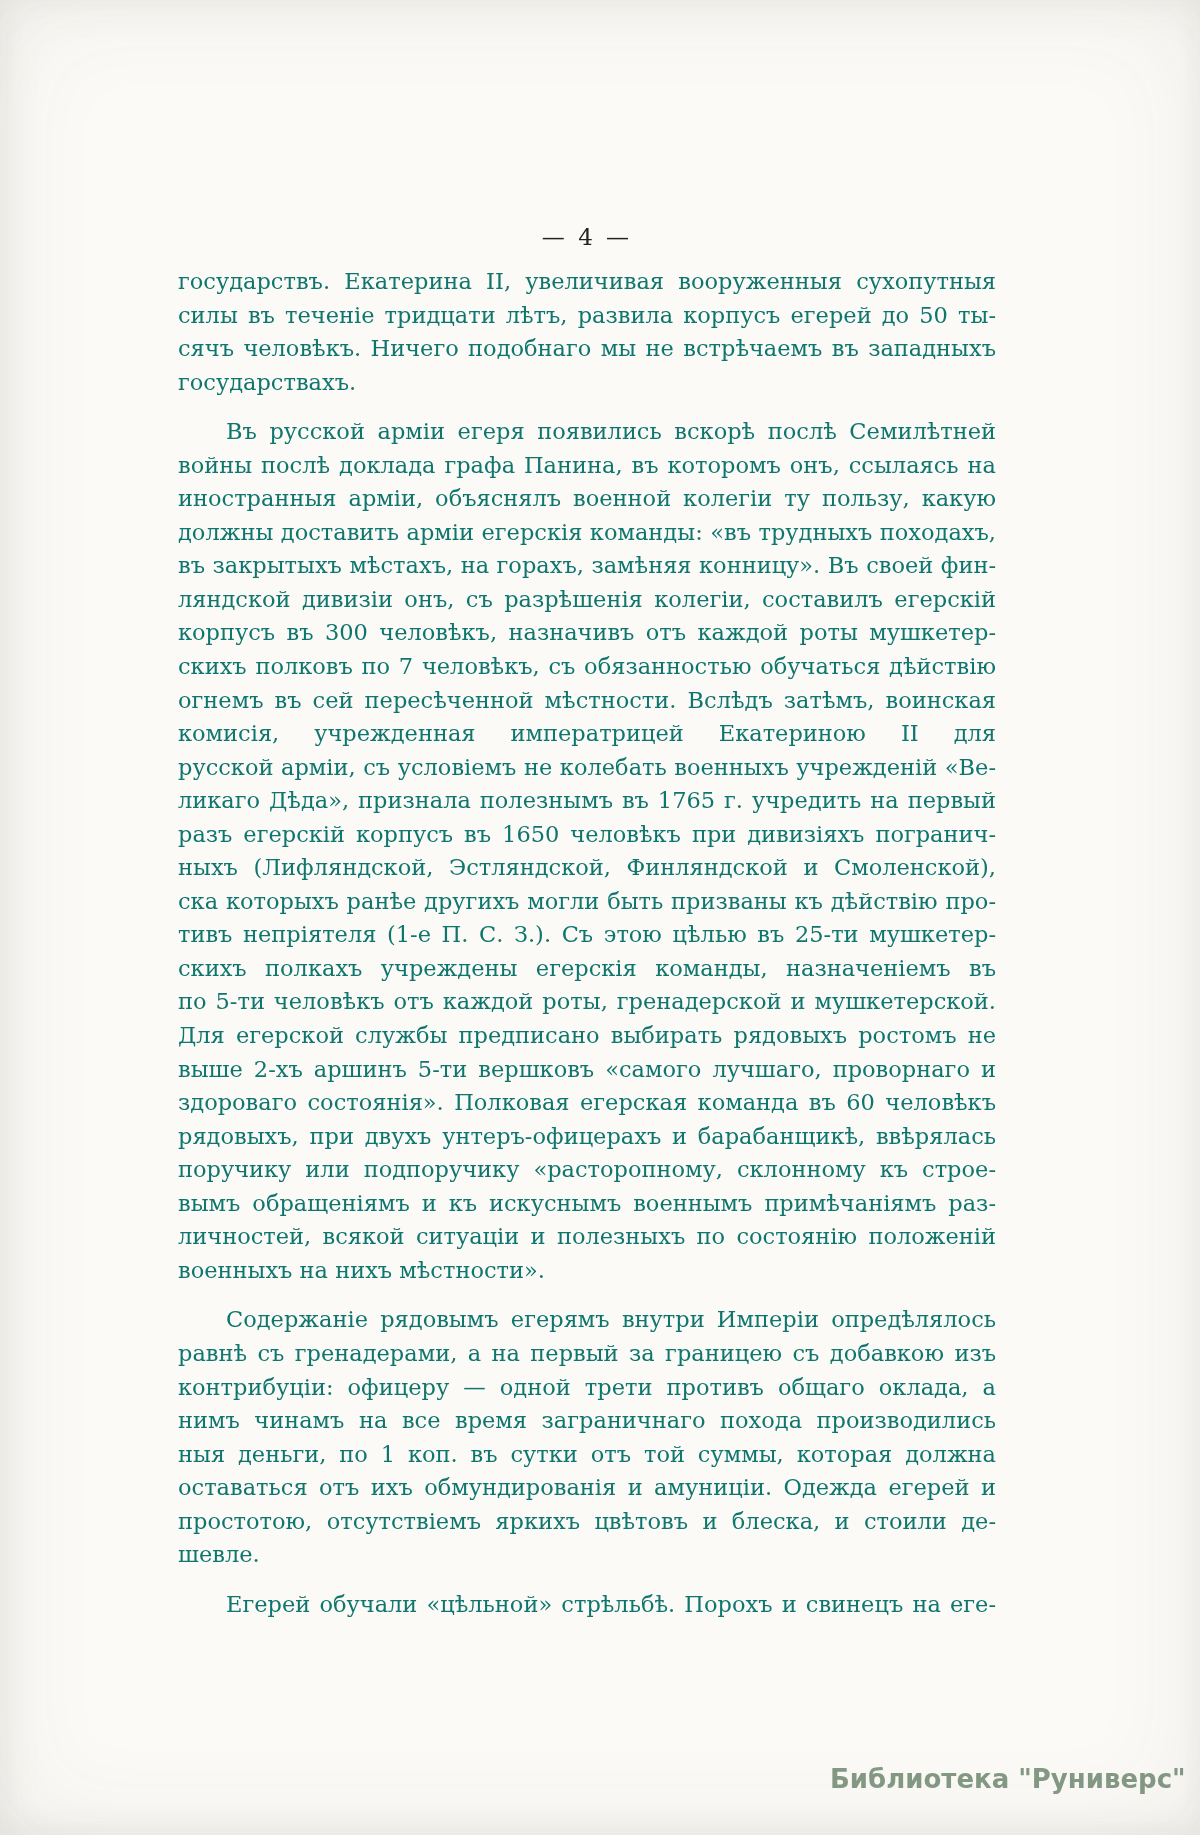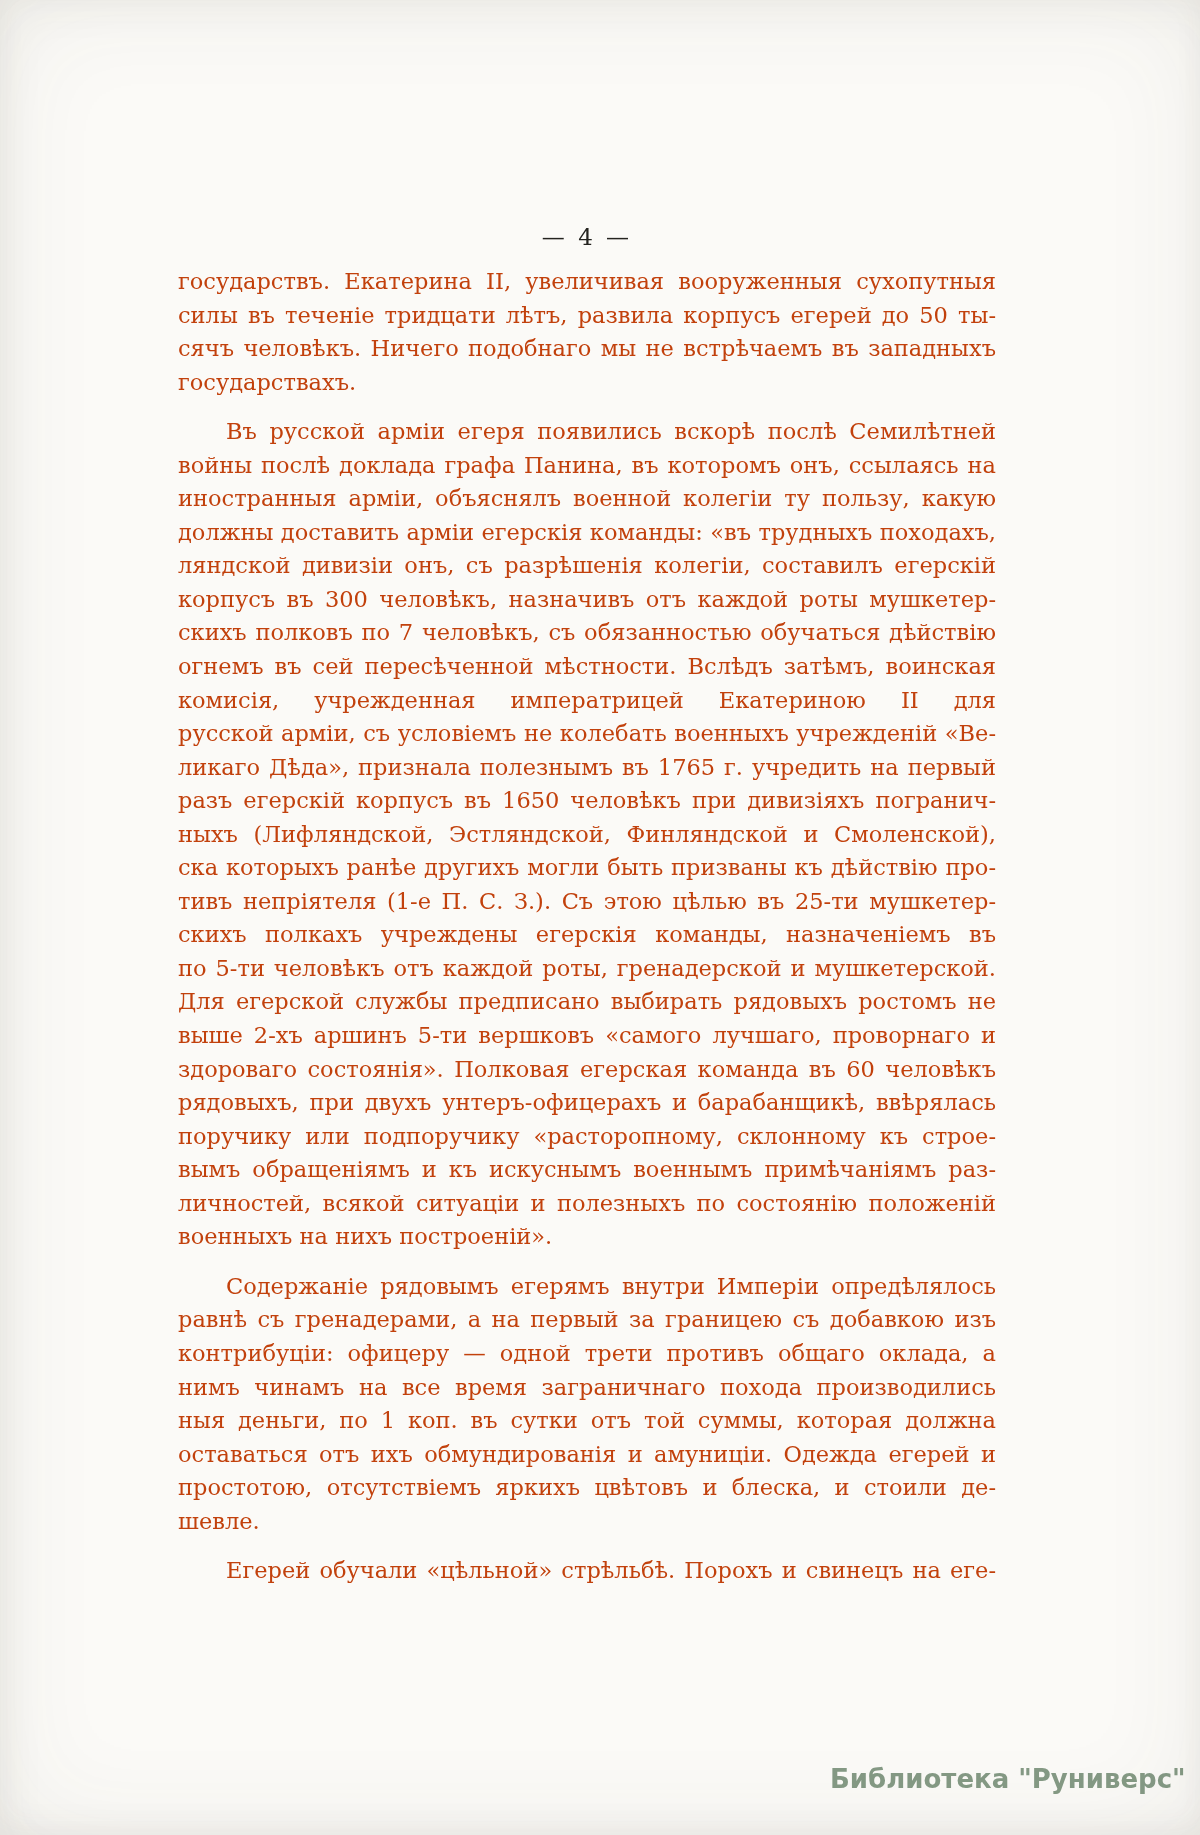--- a/index.html
+++ b/index.html
@@ -58,50 +58,51 @@
     color: #859a85;
     white-space: nowrap;
   }
 </style>
 </head>
 <body>
 
 <div class="paper" style="background: rgb(251, 250, 247);">
   <div class="page-number">— 4 —</div>
 
-  <div class="page-body" style="color: #c2410c;">
+  <div class="page-body" style="color: #0f766e;">
       <div class="line"><span class="seg">государствъ. Екатерина II, увеличивая вооруженныя сухопутныя</span></div>
       <div class="line"><span class="seg">силы въ теченіе тридцати лѣтъ, развила корпусъ егерей до 50 ты-</span></div>
       <div class="line"><span class="seg">сячъ человѣкъ. Ничего подобнаго мы не встрѣчаемъ въ западныхъ</span></div>
       <div class="line no-just"><span class="seg">государствахъ.</span></div>
       <div class="line indent"><span class="seg">Въ русской арміи егеря появились вскорѣ послѣ Семилѣтней</span></div>
       <div class="line"><span class="seg">войны послѣ доклада графа Панина, въ которомъ онъ, ссылаясь на</span></div>
       <div class="line"><span class="seg">иностранныя арміи, объяснялъ военной колегіи ту пользу, какую</span></div>
       <div class="line"><span class="seg">должны доставить арміи </span><span class="seg italic">егерскія команды:</span><span class="seg"> «въ трудныхъ походахъ,</span></div>
+      <div class="line"><span class="seg">въ закрытыхъ мѣстахъ, на горахъ, замѣняя конницу». Въ своей фин-</span></div>
       <div class="line"><span class="seg">ляндской дивизіи онъ, съ разрѣшенія колегіи, составилъ </span><span class="seg italic">егерскій</span></div>
       <div class="line"><span class="seg italic">корпусъ</span><span class="seg"> въ 300 человѣкъ, назначивъ отъ каждой роты мушкетер-</span></div>
       <div class="line"><span class="seg">скихъ полковъ по 7 человѣкъ, съ обязанностью обучаться дѣйствію</span></div>
       <div class="line"><span class="seg">огнемъ въ </span><span class="seg italic">сей пересѣченной мѣстности.</span><span class="seg"> Вслѣдъ затѣмъ, воинская</span></div>
       <div class="line"><span class="seg">комисія, учрежденная императрицей Екатериною II для устройства</span></div>
       <div class="line"><span class="seg">русской арміи, съ условіемъ не колебать военныхъ учрежденій «Ве-</span></div>
       <div class="line"><span class="seg">ликаго Дѣда», признала полезнымъ въ 1765 г. учредить на </span><span class="seg italic">первый</span></div>
       <div class="line"><span class="seg italic">разъ</span><span class="seg"> егерскій корпусъ въ 1650 человѣкъ при дивизіяхъ погранич-</span></div>
       <div class="line"><span class="seg">ныхъ (Лифляндской, Эстляндской, Финляндской и Смоленской), вой-</span></div>
       <div class="line"><span class="seg">ска которыхъ ранѣе другихъ могли быть призваны къ дѣйствію про-</span></div>
       <div class="line"><span class="seg">тивъ непріятеля </span><span class="seg italic">(1-е П. С. З.).</span><span class="seg"> Съ этою цѣлью въ 25-ти мушкетер-</span></div>
       <div class="line"><span class="seg">скихъ полкахъ учреждены егерскія команды, назначеніемъ въ егеря</span></div>
       <div class="line"><span class="seg">по 5-ти человѣкъ отъ каждой роты, гренадерской и мушкетерской.</span></div>
       <div class="line"><span class="seg">Для егерской службы предписано выбирать рядовыхъ ростомъ не</span></div>
       <div class="line"><span class="seg">выше 2-хъ аршинъ 5-ти вершковъ «самого лучшаго, проворнаго и</span></div>
       <div class="line"><span class="seg">здороваго состоянія». Полковая егерская команда въ 60 человѣкъ</span></div>
       <div class="line"><span class="seg">рядовыхъ, при двухъ унтеръ-офицерахъ и барабанщикѣ, ввѣрялась</span></div>
       <div class="line"><span class="seg">поручику или подпоручику «расторопному, склонному къ строе-</span></div>
       <div class="line"><span class="seg">вымъ обращеніямъ и къ искуснымъ военнымъ примѣчаніямъ раз-</span></div>
       <div class="line"><span class="seg">личностей, всякой ситуаціи и полезныхъ по состоянію положеній</span></div>
-      <div class="line no-just"><span class="seg">военныхъ на нихъ построеній».</span></div>
+      <div class="line no-just"><span class="seg">военныхъ на нихъ мѣстности».</span></div>
       <div class="line indent"><span class="seg">Содержаніе рядовымъ егерямъ внутри Имперіи опредѣлялось на-</span></div>
       <div class="line"><span class="seg">равнѣ съ гренадерами, а на первый за границею съ добавкою изъ</span></div>
       <div class="line"><span class="seg">контрибуціи: офицеру — одной трети противъ общаго оклада, а ниж-</span></div>
       <div class="line"><span class="seg">нимъ чинамъ на все время заграничнаго похода производились мяс-</span></div>
       <div class="line"><span class="seg">ныя деньги, по 1 коп. въ сутки отъ той суммы, которая должна была</span></div>
       <div class="line"><span class="seg">оставаться отъ ихъ обмундированія и амуниціи. Одежда егерей и</span></div>
       <div class="line"><span class="seg">простотою, отсутствіемъ яркихъ цвѣтовъ и блеска, и стоили де-</span></div>
       <div class="line no-just"><span class="seg">шевле.</span></div>
       <div class="line indent"><span class="seg">Егерей обучали «цѣльной» стрѣльбѣ. Порохъ и свинецъ на еге-</span></div>
     </div>

